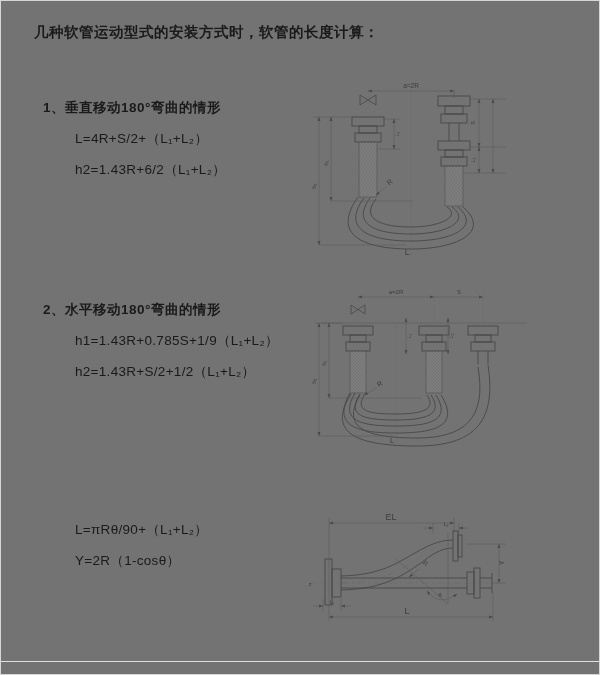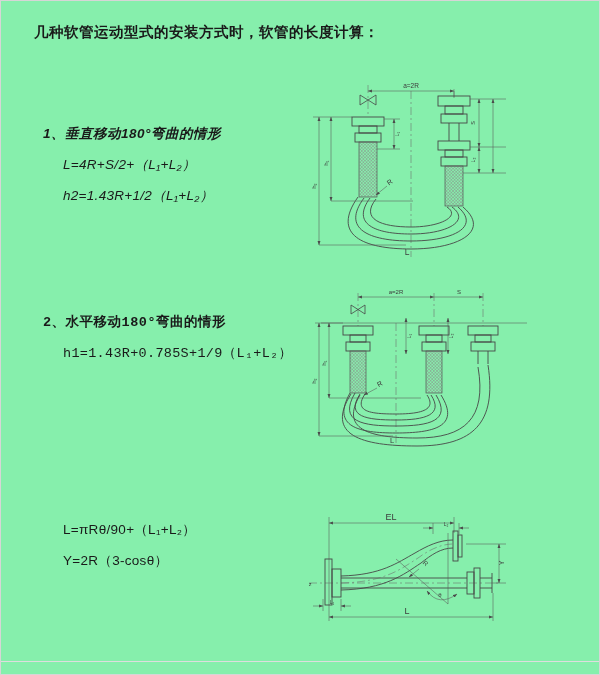--- a/index.html
+++ b/index.html
@@ -1,55 +1,56 @@
 <!DOCTYPE html>
 <html><head>
 <meta charset="utf-8">
 <style>
   html,body{margin:0;padding:0;background:#fff;}
   .page{
-    position:relative;width:600px;height:675px;background:#86efac;
+    position:relative;width:600px;height:675px;background:#737373;
     border:1px solid #d6d6d6;box-sizing:border-box;overflow:hidden;
     font-family:"Liberation Sans","DejaVu Sans",sans-serif;color:#1a1a1a;
   }
   .title{position:absolute;left:33px;top:22px;font-size:14.5px;font-weight:600;letter-spacing:.5px;}
   .section{position:absolute;left:42px;}
   .sec-head{font-size:13.5px;font-weight:600;letter-spacing:.5px;margin-bottom:13px;}
-  .formula{font-size:13.5px;margin-left:20px;margin-bottom:13px;letter-spacing:.3px;white-space:nowrap;}
-  #sec1{top:124px;font-style:italic;} #sec2{top:312px;font-family:Liberation Mono, monospace;} #sec3{top:520px;}
+  .formula{font-size:13.5px;margin-left:32px;margin-bottom:13px;letter-spacing:.3px;white-space:nowrap;}
+  #sec1{top:98px;} #sec2{top:300px;} #sec3{top:520px;}
   svg.diag{position:absolute;overflow:visible;}
   svg text{font-family:"Liberation Sans","DejaVu Sans",sans-serif;fill:#3c3c3c;}
   .bottom-rule{position:absolute;left:0;top:660px;width:600px;height:1px;background:#dedede;}
   .geo{stroke:#474747;stroke-width:.9;fill:none;}
   .thin{stroke:#5a5a5a;stroke-width:.55;fill:none;}
   .cl{stroke:#6a6a6a;stroke-width:.55;fill:none;stroke-dasharray:8 3 2 3;}
   .braid{stroke:#555;stroke-width:.7;}
   .valve{fill:none;stroke:#474747;stroke-width:.8;}
 </style>
 </head>
 <body>
 
 <div class="page">
 
   <div class="title">几种软管运动型式的安装方式时，软管的长度计算：</div>
 
   <div class="section" id="sec1">
     <div class="sec-head">1、垂直移动180°弯曲的情形</div>
     <div class="formula">L=4R+S/2+（L₁+L₂）</div>
-    <div class="formula">h2=1.43R+1/2（L₁+L₂）</div>
+    <div class="formula">h2=1.43R+6/2（L₁+L₂）</div>
   </div>
 
   <div class="section" id="sec2">
     <div class="sec-head">2、水平移动180°弯曲的情形</div>
     <div class="formula">h1=1.43R+0.785S+1/9（L₁+L₂）</div>
+    <div class="formula">h2=1.43R+S/2+1/2（L₁+L₂）</div>
   </div>
 
   <div class="section" id="sec3">
     <div class="formula">L=πRθ/90+（L₁+L₂）</div>
-    <div class="formula">Y=2R（3-cosθ）</div>
+    <div class="formula">Y=2R（1-cosθ）</div>
   </div>
 
   <svg class="diag" style="left:300px;top:70px" width="240" height="195" viewBox="0 0 240 195">
     <defs>
       <marker id="a1" viewBox="0 0 10 10" refX="9.5" refY="5" markerWidth="7.5" markerHeight="7.5" orient="auto-start-reverse">
         <path d="M0,1.5 L10,5 L0,8.5 z" fill="#4a4a4a"></path>
       </marker>
       <pattern id="br1" width="3.2" height="3.2" patternUnits="userSpaceOnUse">
         <path d="M0,0 L3.2,3.2 M3.2,0 L0,3.2" stroke="#8a8a8a" stroke-width="0.5"></path>
       </pattern>

